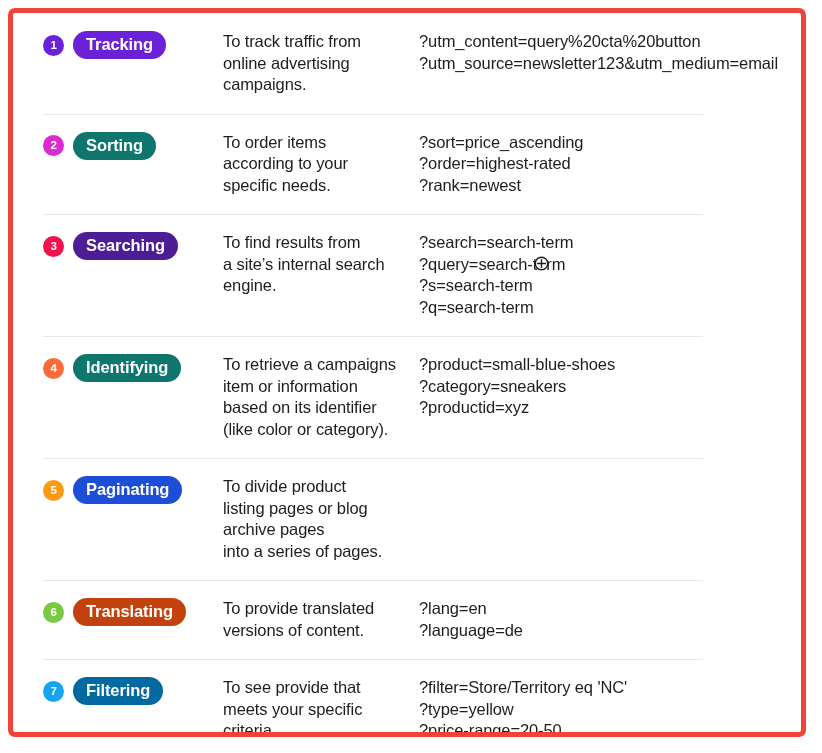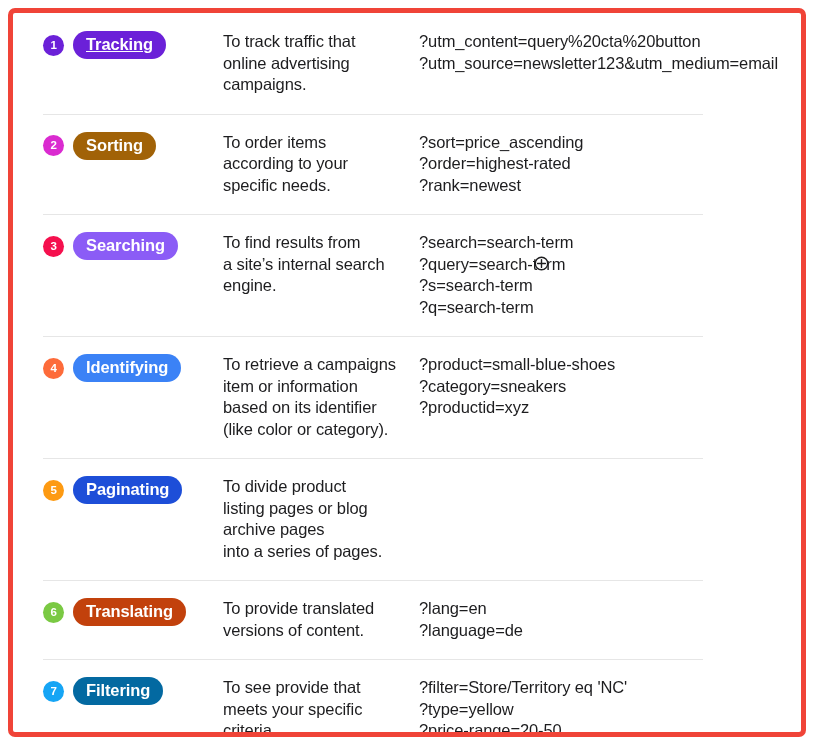--- a/index.html
+++ b/index.html
@@ -127,72 +127,72 @@
   }
 </style>
 </head>
 <body>
 
 <div id="frame">
   <div id="table">
       <div class="row">
         <div class="col-label">
           <span class="badge" style="background: rgb(107, 33, 216);">1</span>
-          <span class="pill" style="background: rgb(107, 33, 216); text-decoration: underline;">Tracking</span>
-        </div>
-        <div class="col-desc">
-          <span class="line">To track traffic that</span>
+          <span class="pill" style="background: rgb(107, 33, 216);">Tracking</span>
+        </div>
+        <div class="col-desc">
+          <span class="line">To track traffic from</span>
           <span class="line">online advertising</span>
           <span class="line">campaigns.</span>
         </div>
         <div class="col-examples">
           <span class="line">?utm_content=query%20cta%20button</span>
           <span class="line">?utm_source=newsletter123&amp;utm_medium=email</span>
         </div>
       </div>
       <div class="row">
         <div class="divider"></div>
         <div class="col-label">
           <span class="badge" style="background: rgb(218, 43, 208);">2</span>
-          <span class="pill" style="background: #a16207;">Sorting</span>
+          <span class="pill" style="background: #0f766e;">Sorting</span>
         </div>
         <div class="col-desc">
           <span class="line">To order items</span>
           <span class="line">according to your</span>
           <span class="line">specific needs.</span>
         </div>
         <div class="col-examples">
           <span class="line">?sort=price_ascending</span>
           <span class="line">?order=highest-rated</span>
           <span class="line">?rank=newest</span>
         </div>
       </div>
       <div class="row">
         <div class="divider"></div>
         <div class="col-label">
           <span class="badge" style="background: rgb(245, 16, 78);">3</span>
-          <span class="pill" style="background: #8b5cf6;">Searching</span>
+          <span class="pill" style="background: #4c1d95;">Searching</span>
         </div>
         <div class="col-desc">
           <span class="line">To find results from</span>
           <span class="line">a site’s internal search</span>
           <span class="line">engine.</span>
         </div>
         <div class="col-examples">
           <span class="line">?search=search-term</span>
           <span class="line">?query=search-term</span>
           <span class="line">?s=search-term</span>
           <span class="line">?q=search-term</span>
         </div>
       </div>
       <div class="row">
         <div class="divider"></div>
         <div class="col-label">
           <span class="badge" style="background: rgb(253, 107, 58);">4</span>
-          <span class="pill" style="background: #3b82f6;">Identifying</span>
+          <span class="pill" style="background: #0f766e;">Identifying</span>
         </div>
         <div class="col-desc">
           <span class="line">To retrieve a campaigns</span>
           <span class="line">item or information</span>
           <span class="line">based on its identifier</span>
           <span class="line">(like color or category).</span>
         </div>
         <div class="col-examples">
           <span class="line">?product=small-blue-shoes</span>
           <span class="line">?category=sneakers</span>

